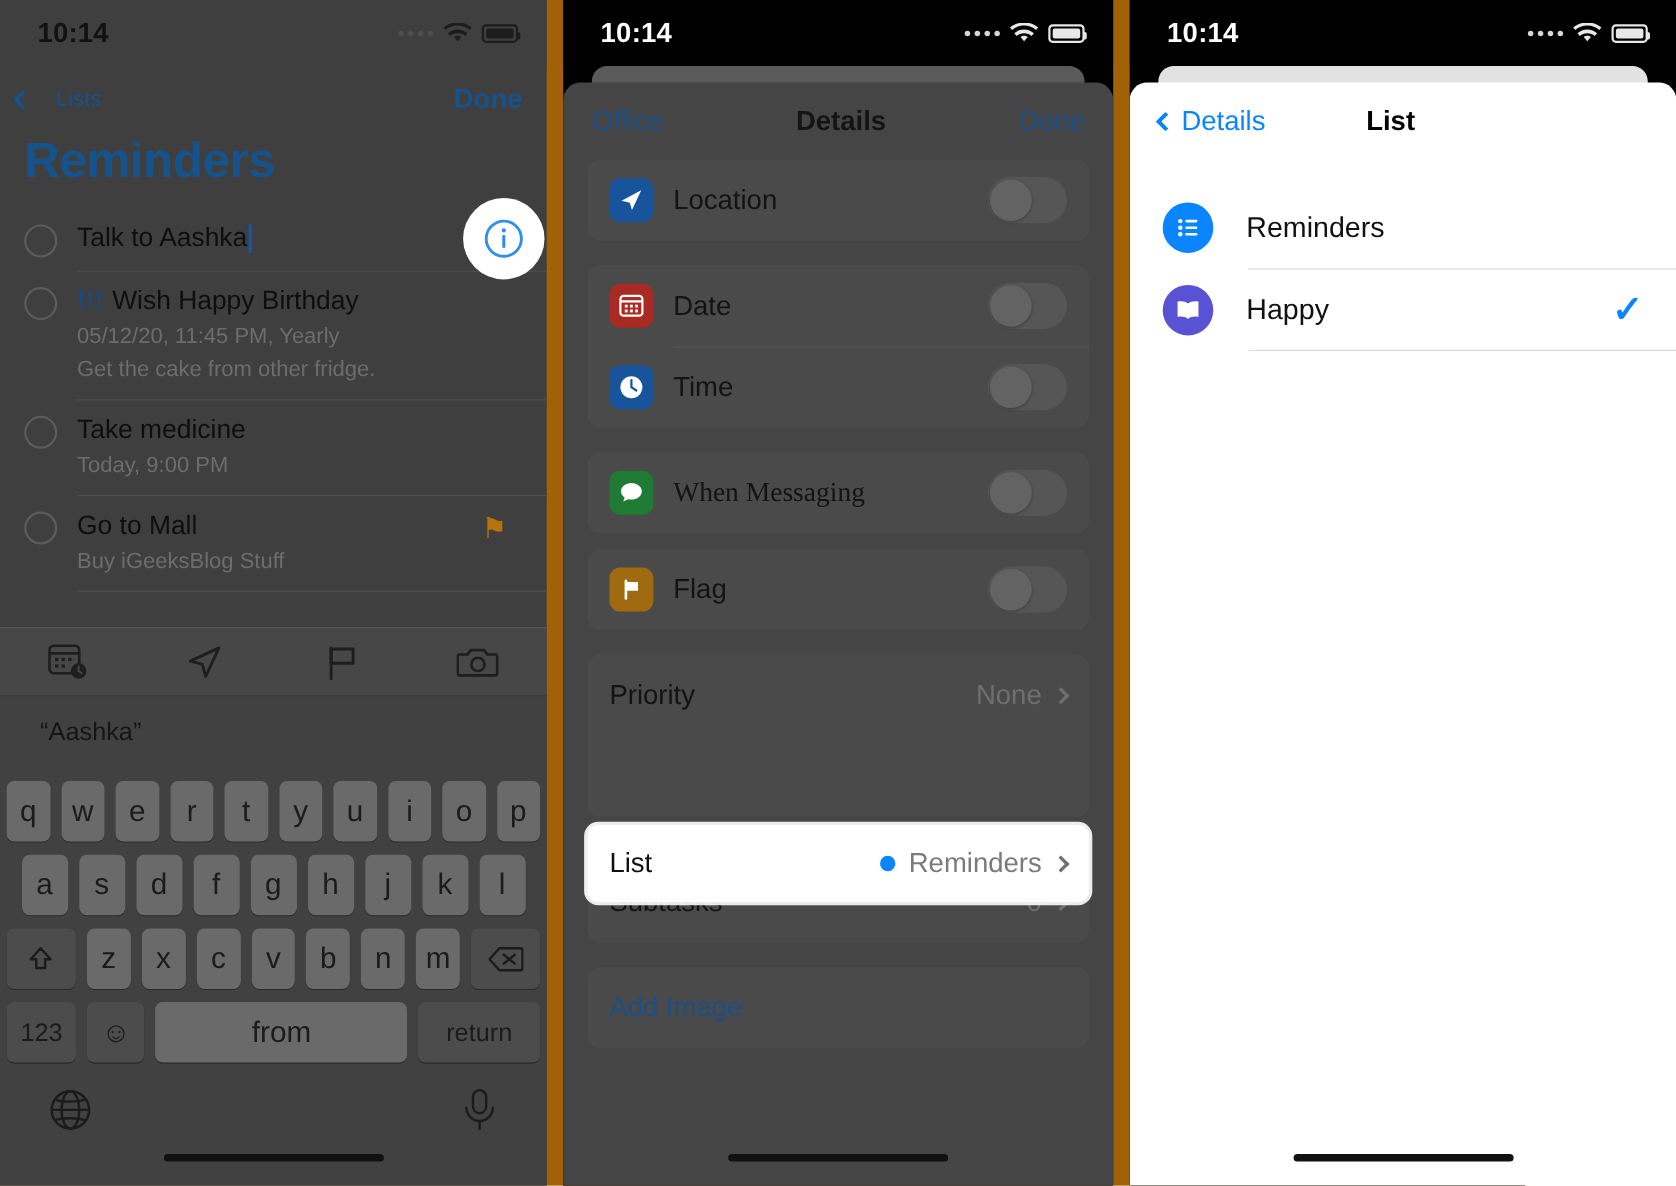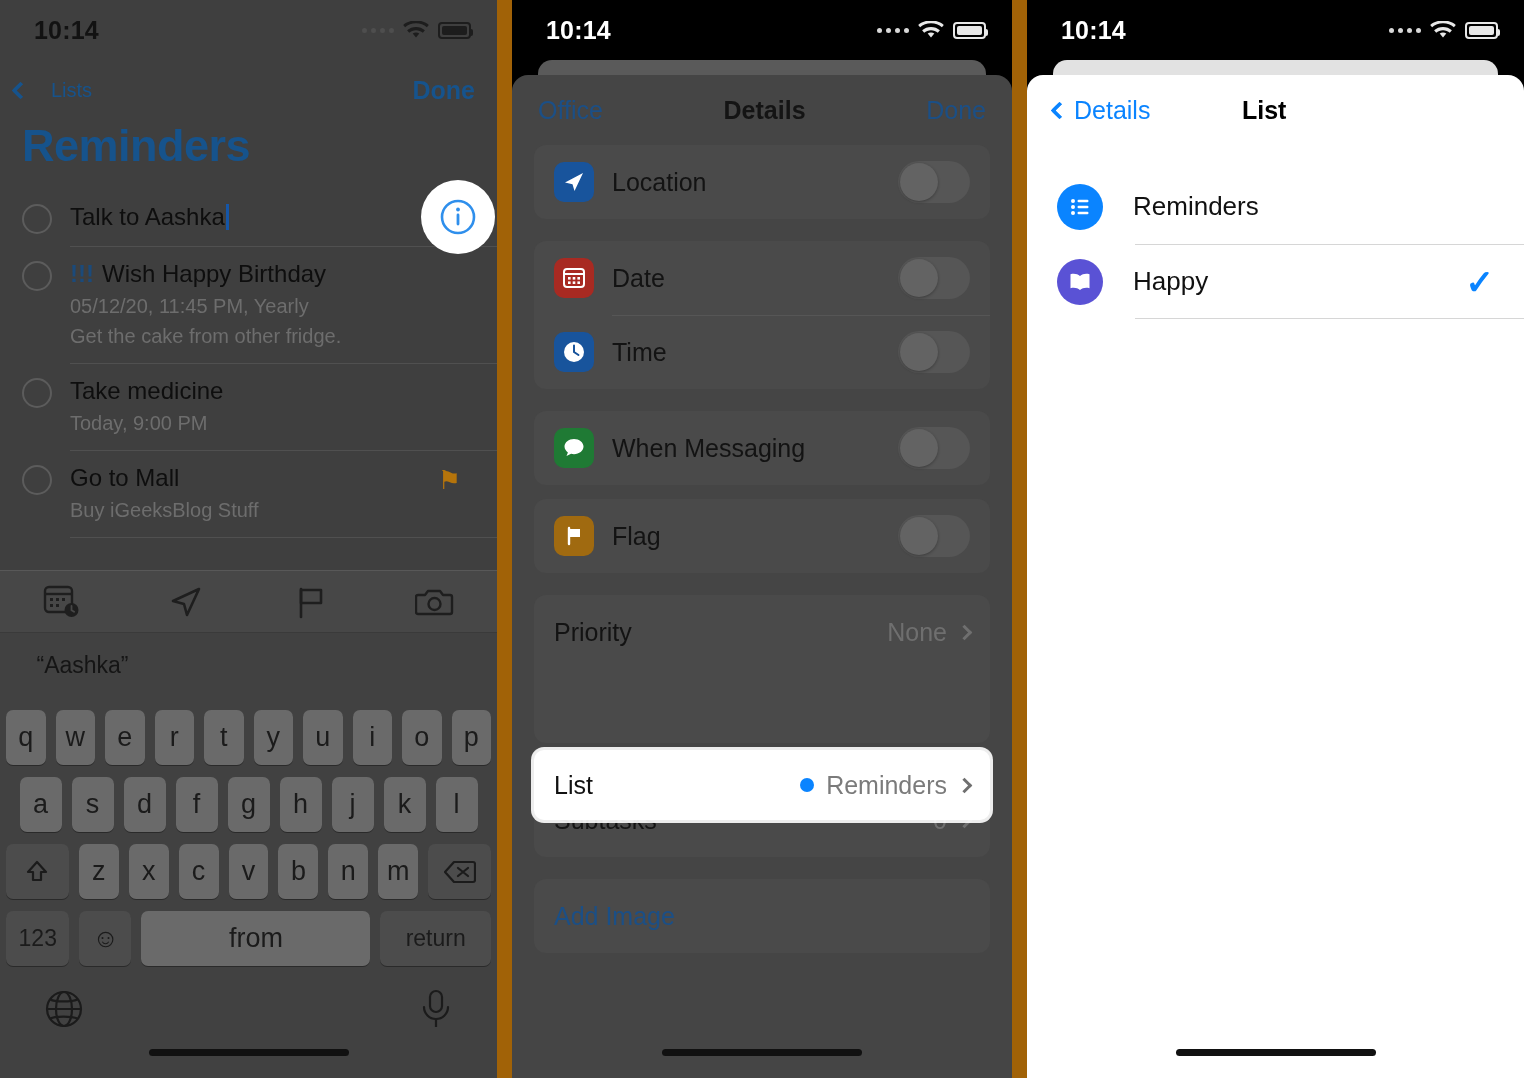--- a/index.html
+++ b/index.html
@@ -126,21 +126,21 @@
     background: #454545; border-radius: 16px 16px 0 0;
   }
   .sheet-nav {
     height: 70px; display: flex; align-items: center; justify-content: space-between;
     padding: 0 26px;
   }
   .sheet-nav .lnk { font-size: 25px; color: #1b4f86; }
   .sheet-nav .ttl { font-size: 25px; font-weight: 700; color: #141414; }
 
   .grp { margin: 0 22px 22px; background: #4a4a4a; border-radius: 12px; overflow: hidden; }
-  .grp.tight { margin-bottom: 14px; }
+  .grp.tight { margin-bottom: 14px; font-family: Liberation Serif, serif; }
   .row {
     position: relative; display: flex; align-items: center;
     height: 74px; padding: 0 20px;
   }
   .row + .row::before {
     content: ""; position: absolute; left: 78px; right: 0; top: 0; height: 1px; background: #565656;
   }
   .row.plain + .row.plain::before { left: 20px; }
   .sq-icon {
     width: 40px; height: 40px; border-radius: 10px; margin-right: 18px;

